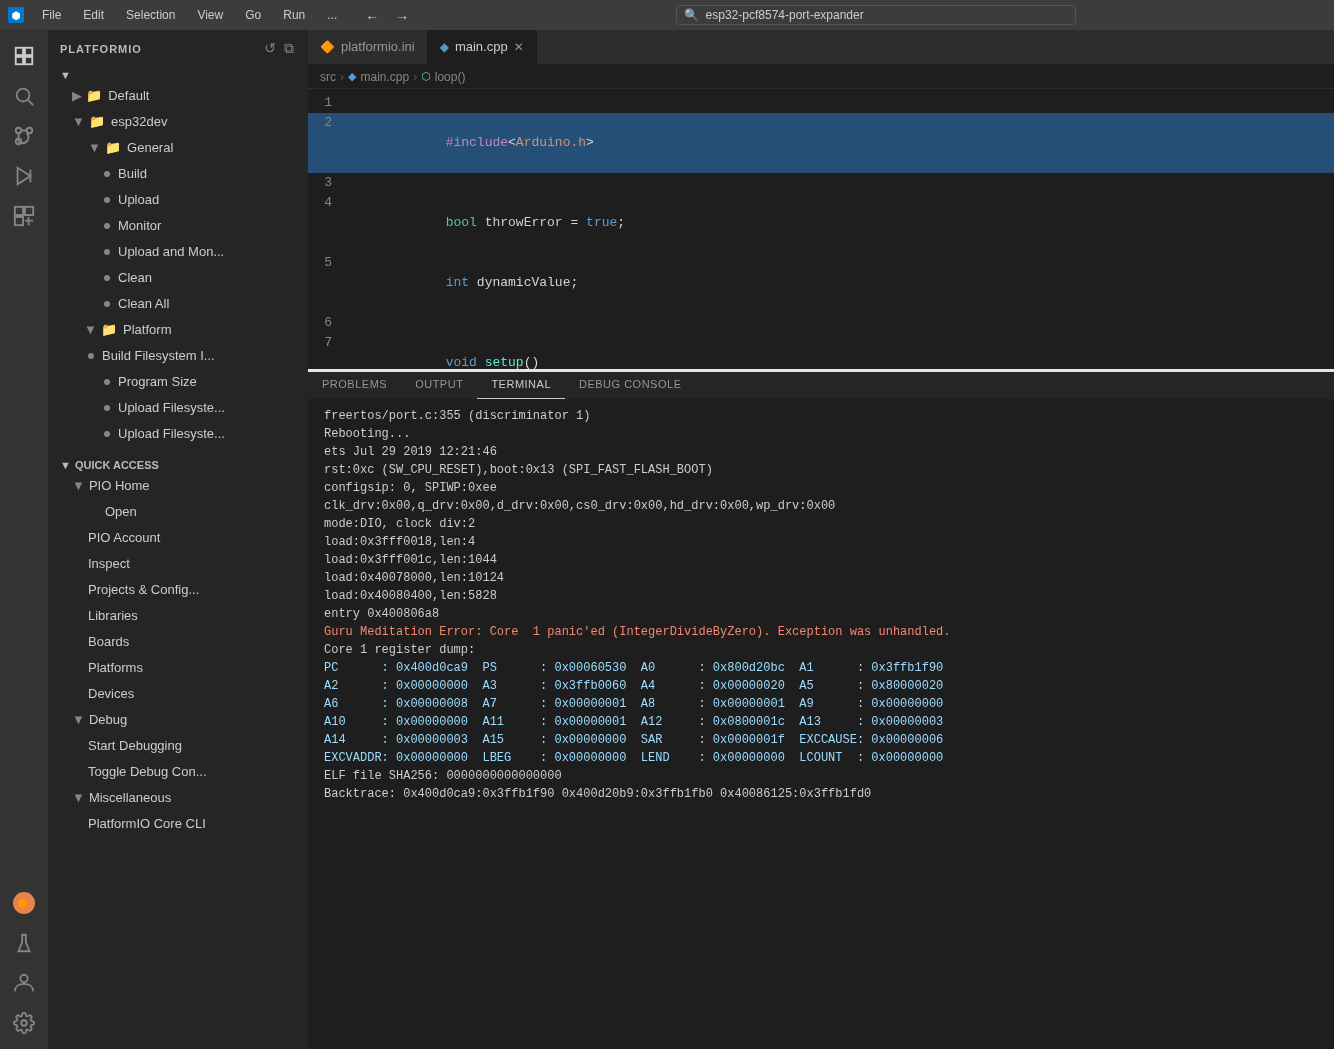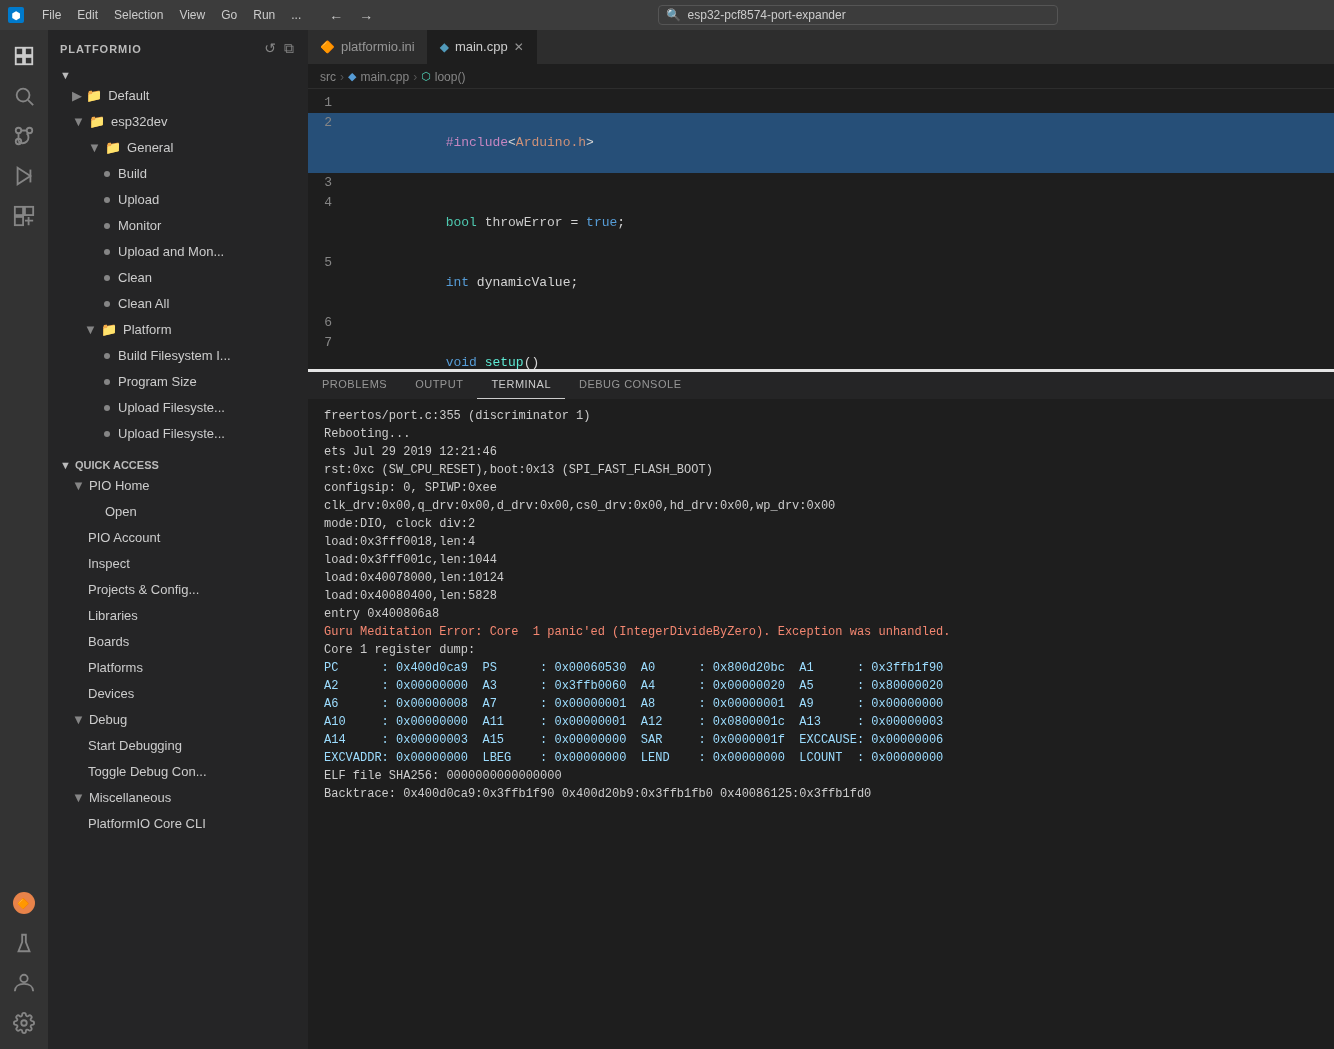--- a/index.html
+++ b/index.html
@@ -26,21 +26,21 @@
       flex-shrink: 0;
     }
     #titlebar .vscode-icon {
       width: 16px; height: 16px;
       background: #007acc;
       border-radius: 2px;
       display: flex; align-items: center; justify-content: center;
       color: white; font-size: 10px; font-weight: bold;
     }
     #titlebar .menu-items {
-      display: flex; gap: 0;
+      display: flex; gap: 6px;
     }
     #titlebar .menu-item {
       padding: 2px 8px;
       cursor: pointer;
       border-radius: 3px;
       font-size: 12px;
       color: #cccccc;
     }
     #titlebar .nav-arrows {
       display: flex; gap: 4px; margin-left: 4px;
@@ -452,21 +452,21 @@
     <div class="tree-item" style="padding-left:56px;">
       <span class="dot"></span>
       <span>Clean All</span>
     </div>
 
     <div class="tree-item" style="padding-left:36px;">
       <span style="margin-right:4px;color:#858585;">▼</span>
       <span style="margin-right:6px;color:#dcb67a;">📁</span>
       <span>Platform</span>
     </div>
-    <div class="tree-item" style="padding-left:56px;">
+    <div class="tree-item" style="padding-left:40px;">
       <span class="dot"></span>
       <span>Build Filesystem I...</span>
     </div>
     <div class="tree-item" style="padding-left:56px;">
       <span class="dot"></span>
       <span>Program Size</span>
     </div>
     <div class="tree-item" style="padding-left:56px;">
       <span class="dot"></span>
       <span>Upload Filesyste...</span>

